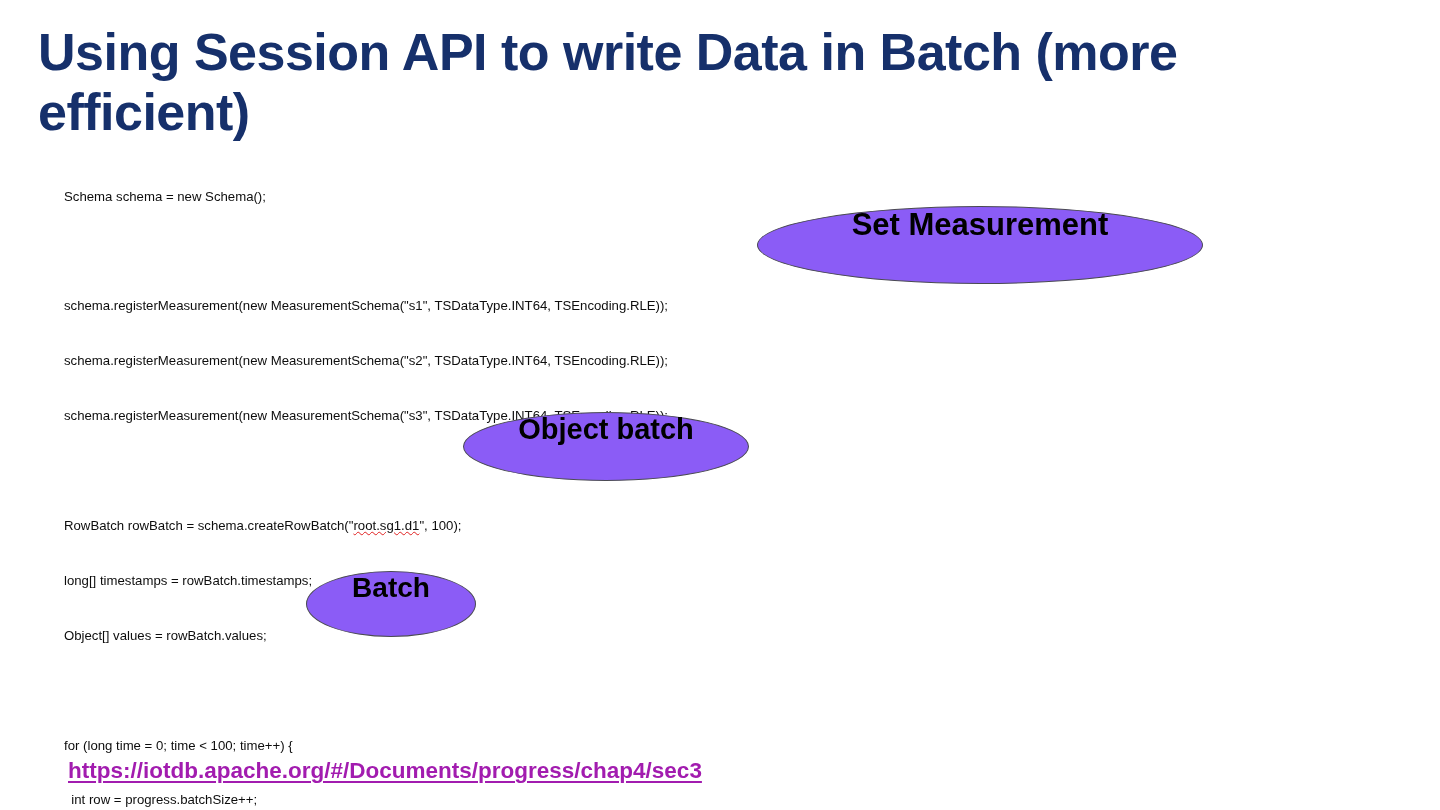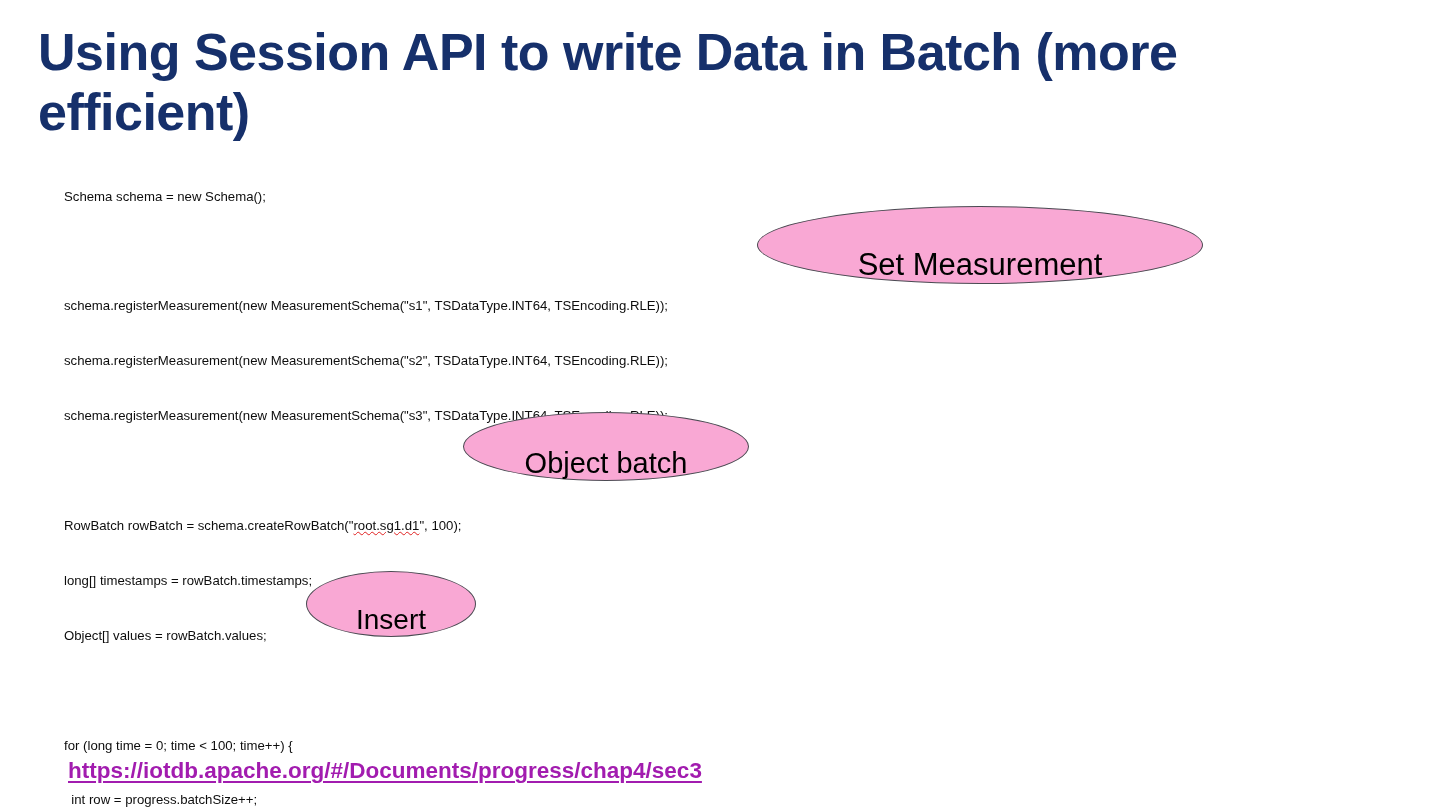--- a/index.html
+++ b/index.html
@@ -58,28 +58,28 @@
     text-decoration-color: #e02020;
     text-decoration-thickness: 1px;
     text-underline-offset: 1px;
   }
 
   
   .callout {
     position: absolute;
     box-sizing: border-box;
     border-radius: 50%;
-    background: #f9a8d4;
+    background: #8b5cf6;
     border: 1.4px solid #4A4A52;
     display: flex;
-    align-items: flex-end;
+    align-items: flex-start;
     justify-content: center;
     color: #000000;
     font-family: "Liberation Sans", sans-serif;
-    font-weight: normal;
+    font-weight: bold;
   }
   #callout-set-measurement {
     left: 757px;
     top: 206px;
     width: 446px;
     height: 78px;
     font-size: 31px;
   }
   #callout-build-batch {
     left: 463px;
@@ -151,18 +151,18 @@
 
   <div class="callout" id="callout-set-measurement">
     <span>Set Measurement</span>
   </div>
 
   <div class="callout" id="callout-build-batch">
     <span>Object batch</span>
   </div>
 
   <div class="callout" id="callout-insert">
-    <span>Insert</span>
+    <span>Batch</span>
   </div>
 
   <a id="doc-link">https://iotdb.apache.org/#/Documents/progress/chap4/sec3</a>
 
 </div>
 
 </body></html>

